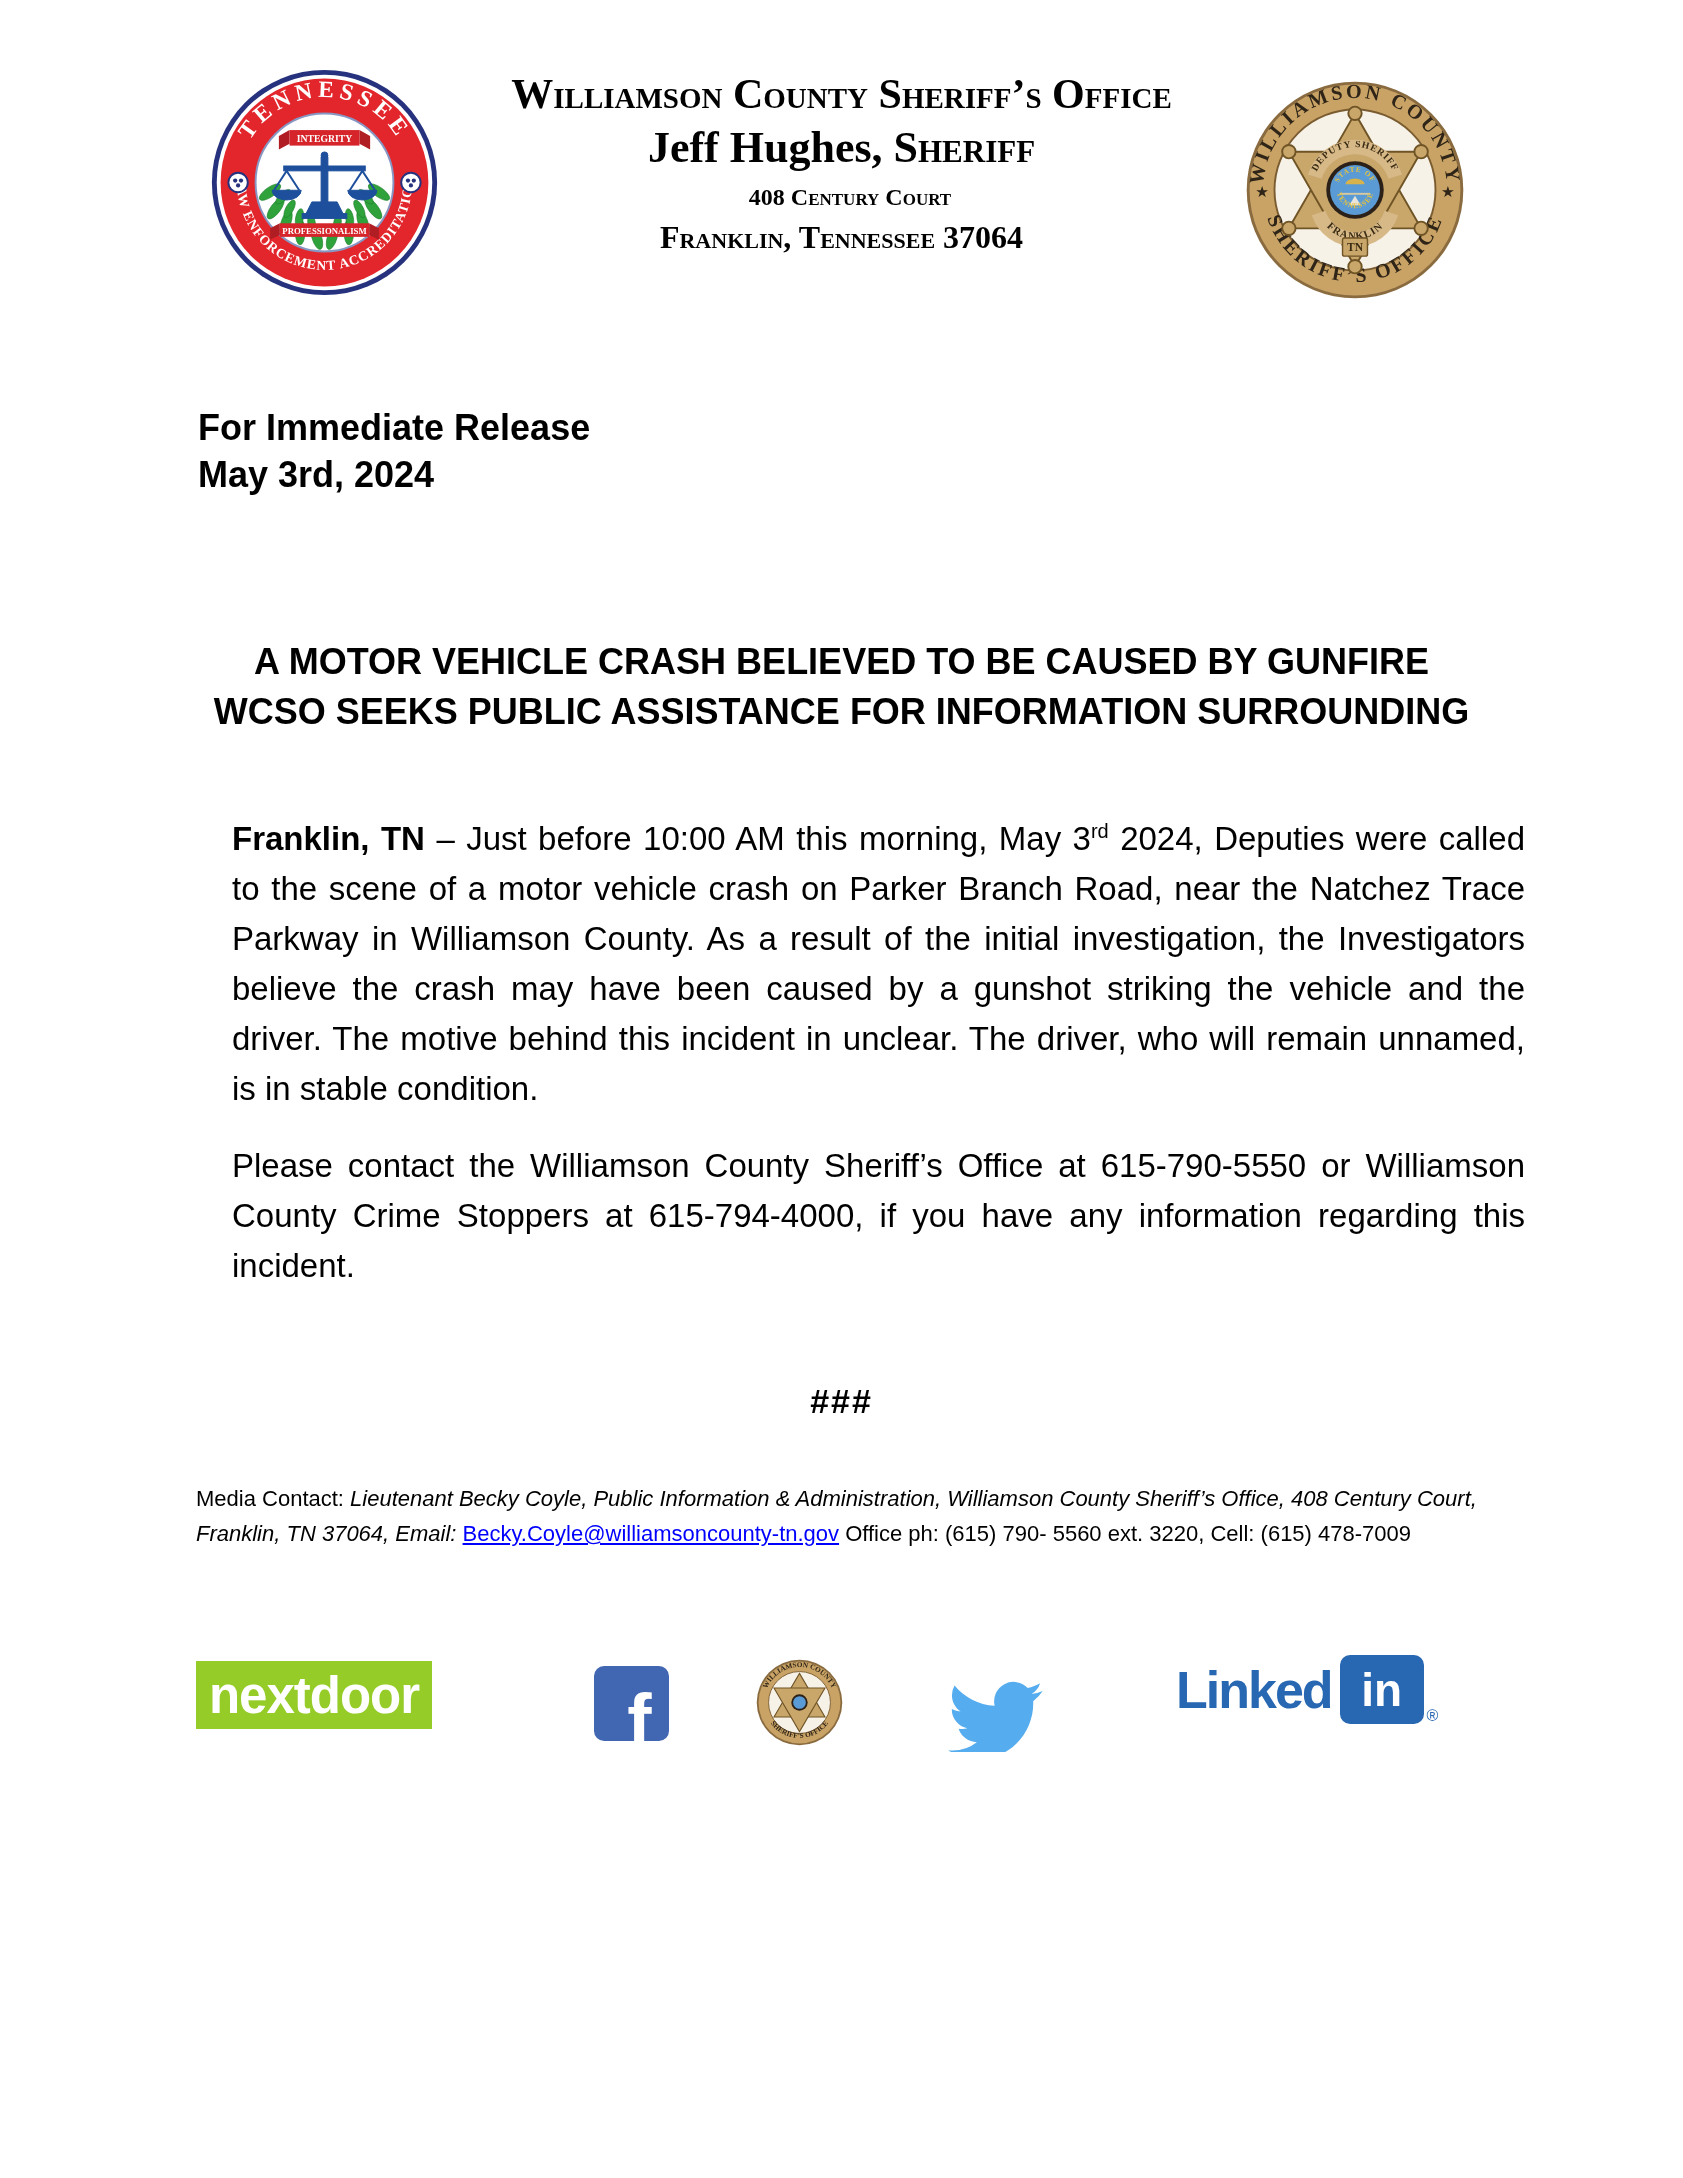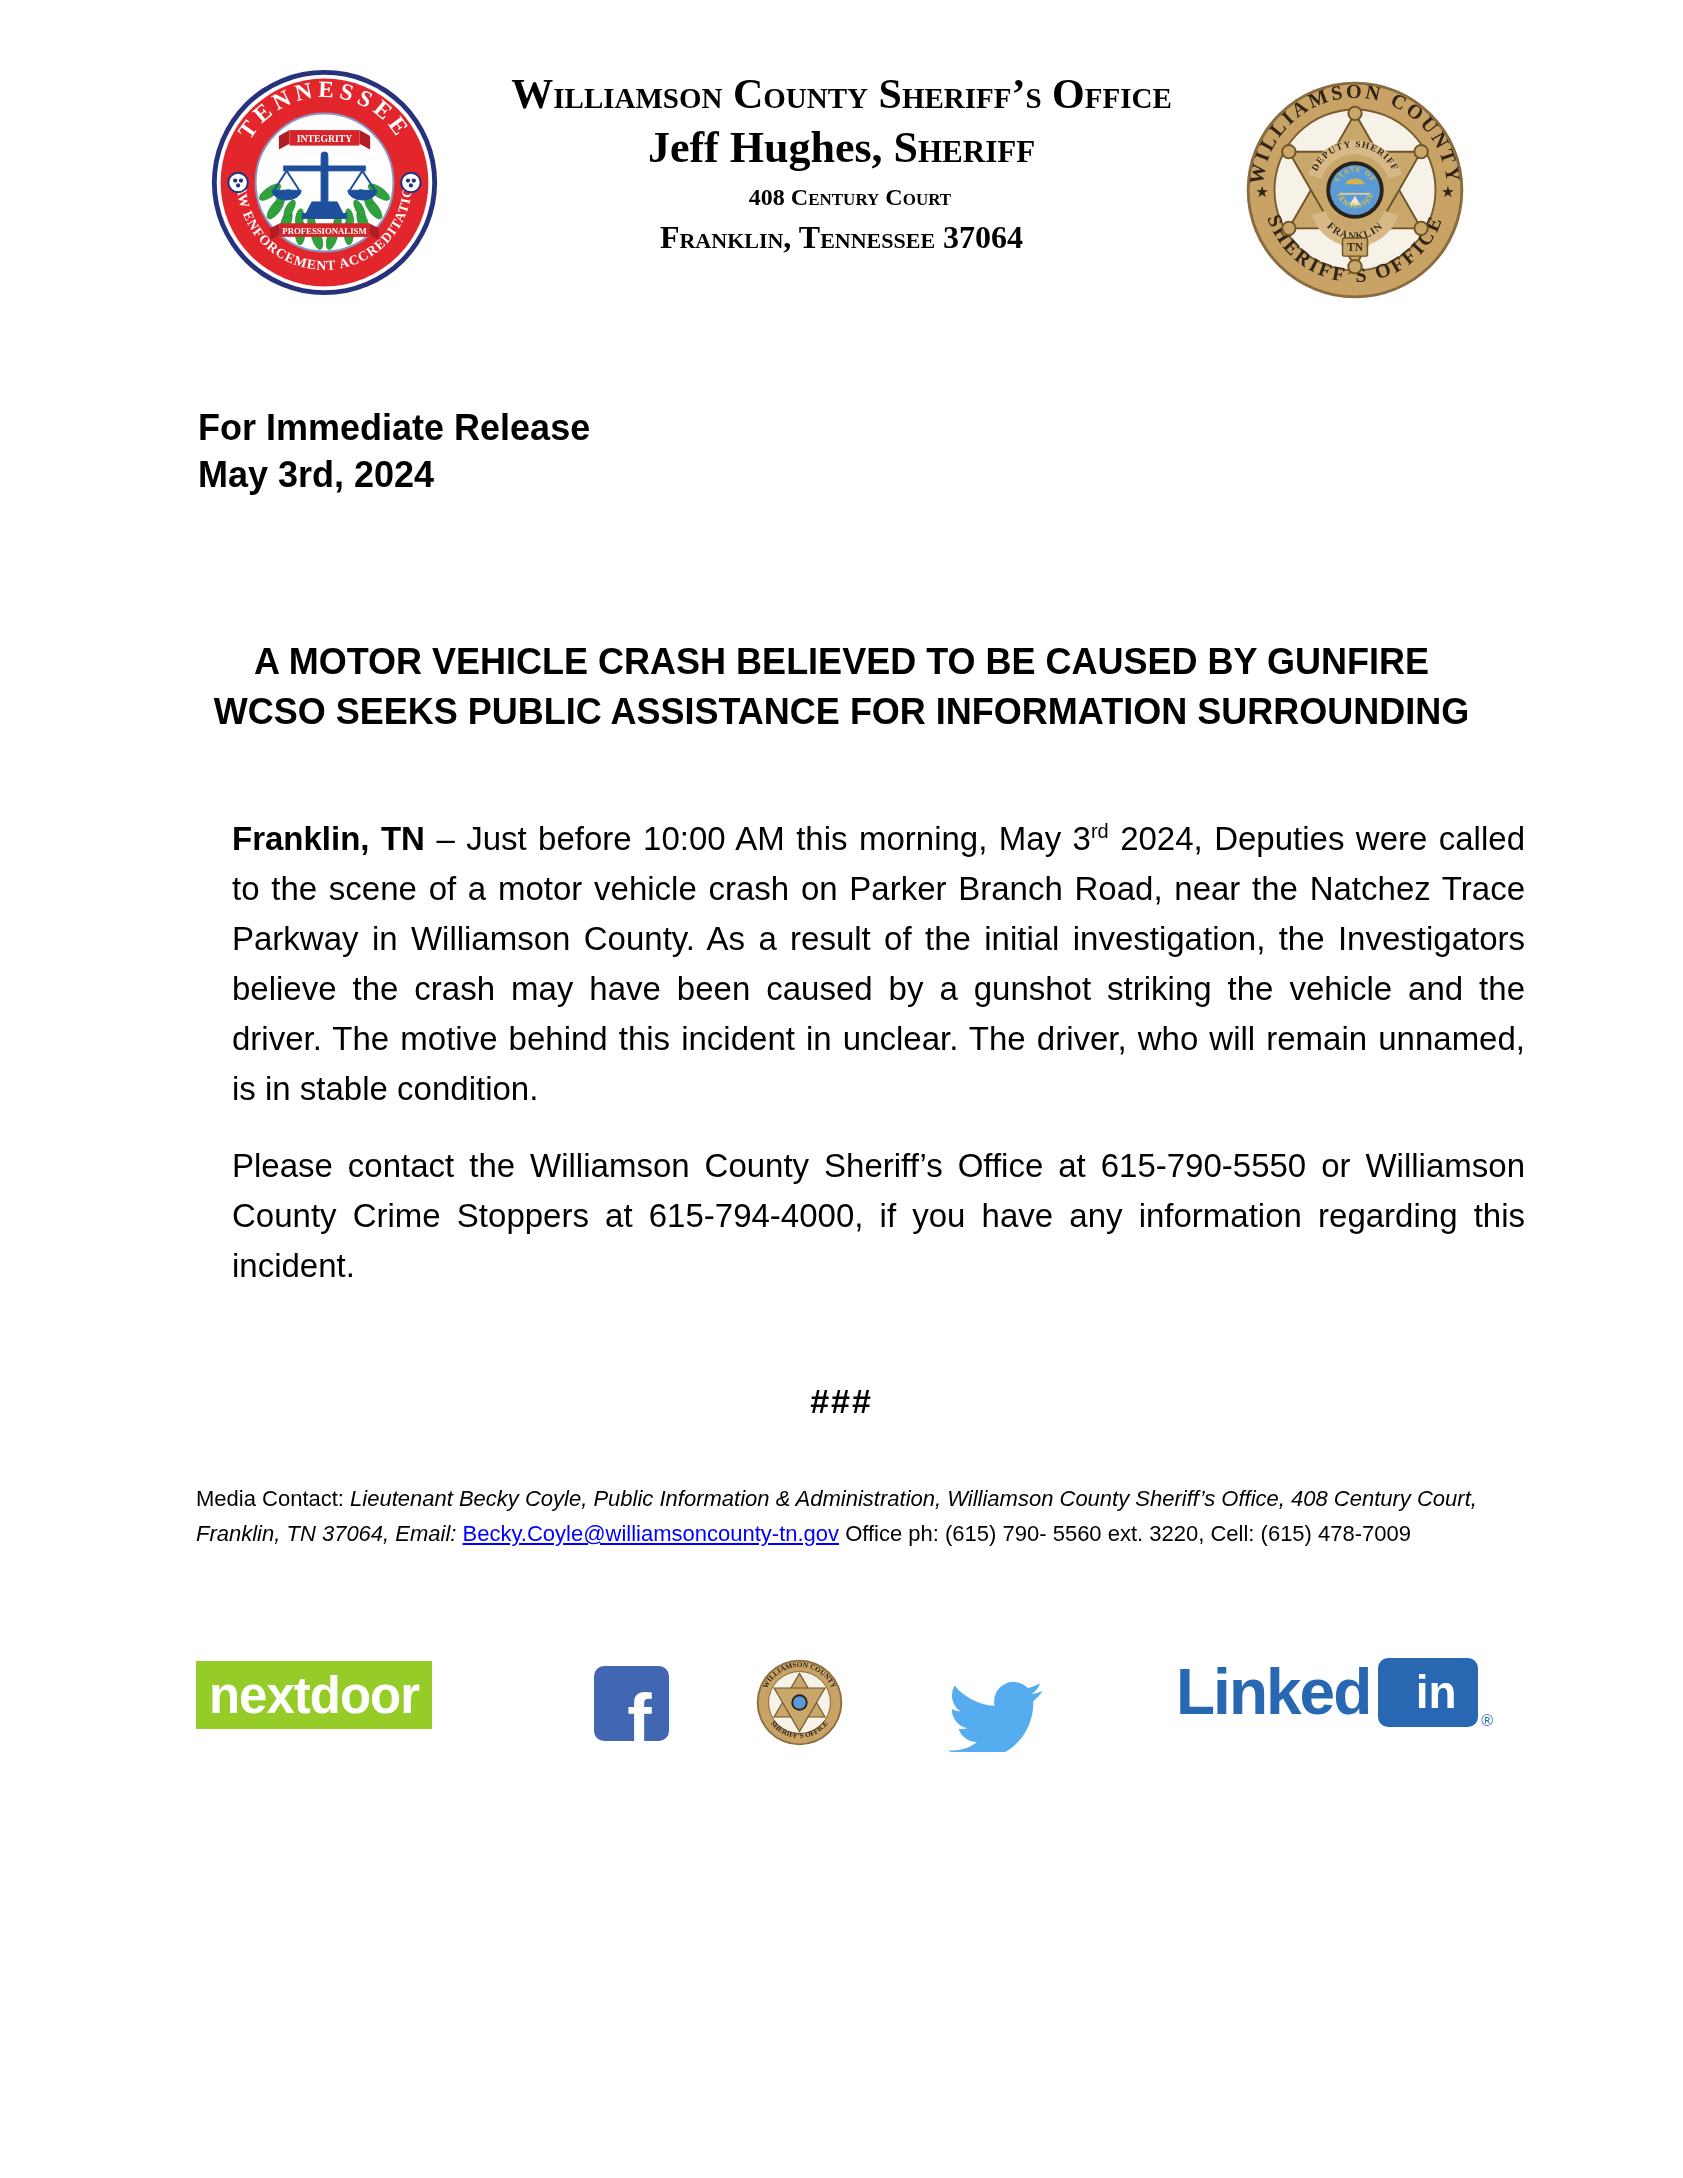--- a/index.html
+++ b/index.html
@@ -41,23 +41,23 @@
   .nextdoor{position:absolute;left:196px;top:1661px;width:236px;height:68px;background:#95CC28;
             display:flex;align-items:center;justify-content:center;}
   .nextdoor span{color:#fff;font-weight:bold;font-size:51px;letter-spacing:-1px;}
   .fb{position:absolute;left:594px;top:1666px;width:75px;height:75px;background:#4267B2;border-radius:10px;
       overflow:hidden;display:flex;justify-content:center;}
   .fb span{color:#fff;font-weight:bold;font-size:73px;font-family:"Liberation Sans",sans-serif;
            position:relative;top:12px;left:8px;}
   .badge-mini{position:absolute;left:754px;top:1657px;}
   .twitter{position:absolute;left:948px;top:1673px;}
   .linkedin{position:absolute;left:1176px;top:1655px;display:flex;align-items:center;}
-  .li-word{color:#2867B2;font-weight:bold;font-size:64px;letter-spacing:-2px;}
+  .li-word{color:#2867B2;font-weight:bold;font-size:52px;letter-spacing:-2px;}
   .li-box{width:84px;height:69px;background:#2867B2;border-radius:10px;margin-left:8px;
-          display:flex;align-items:center;justify-content:center;padding-left:16px;}
+          display:flex;align-items:center;justify-content:center;}
   .li-box span{color:#fff;font-weight:bold;font-size:46px;}
   .li-reg{color:#2867B2;font-size:16px;align-self:flex-end;margin-left:3px;line-height:16px;}
 
   svg text{font-family:"Liberation Serif",serif;}
 </style>
 </head>
 <body>
 
 <div class="page">
 

